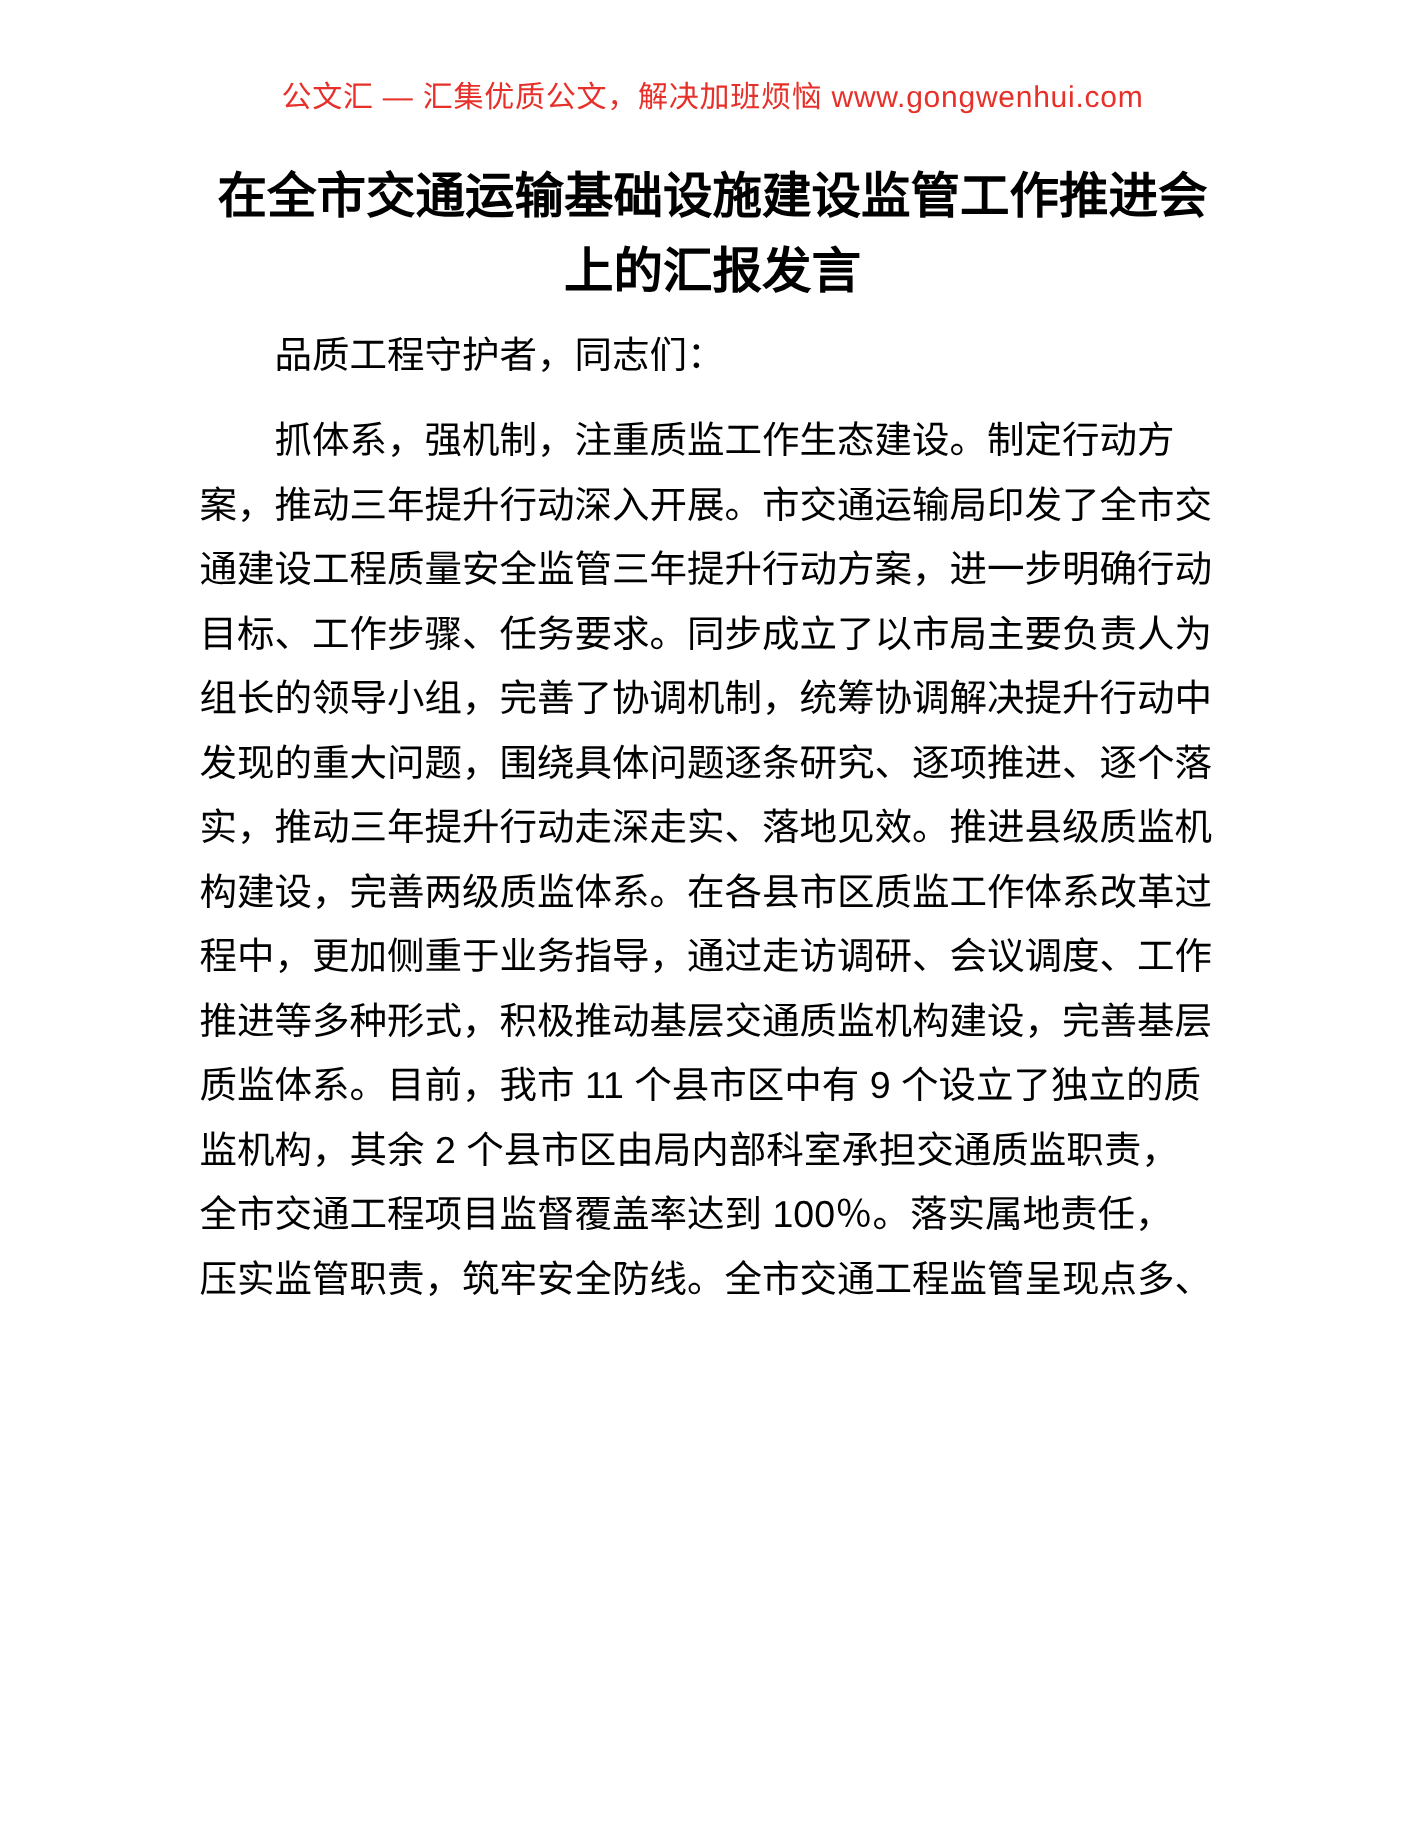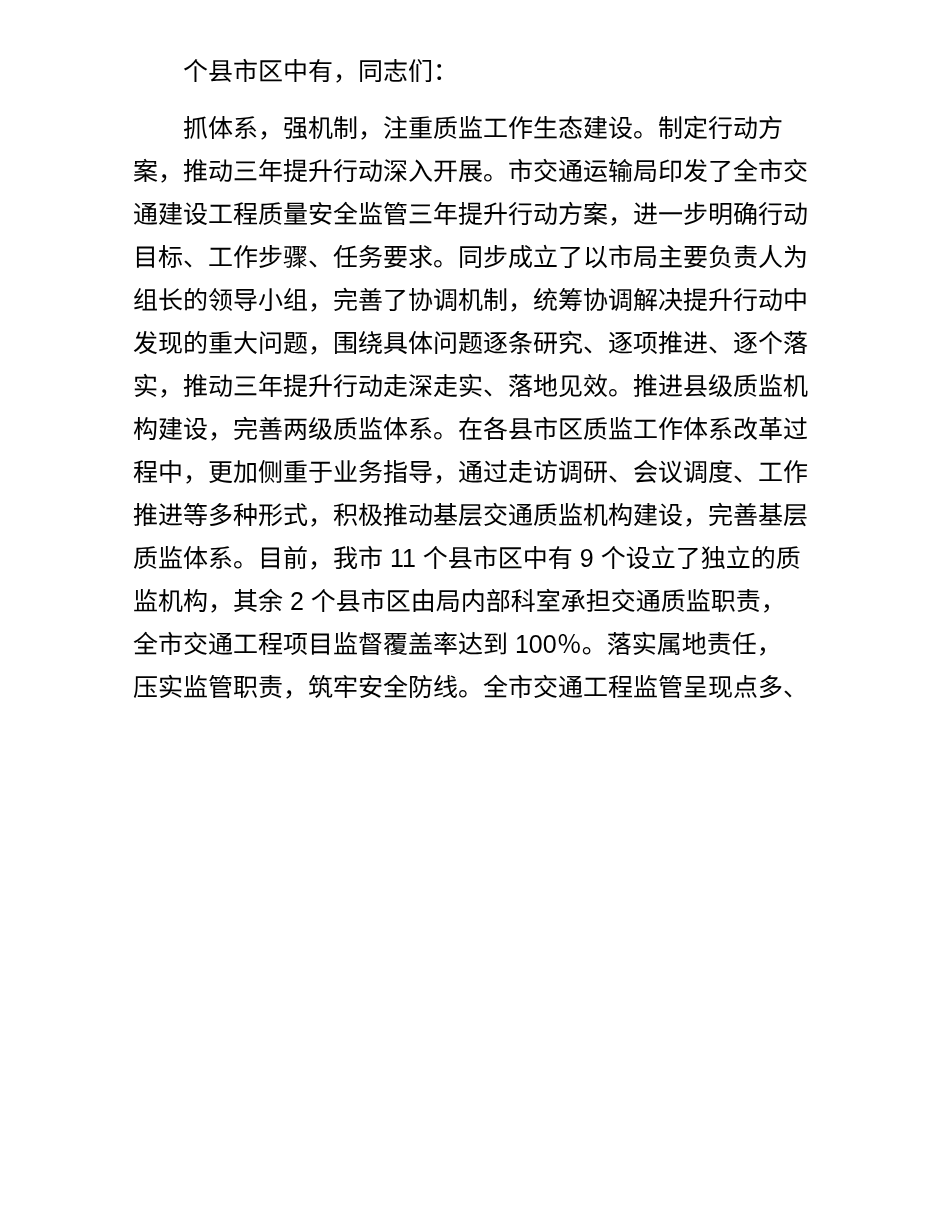--- a/index.html
+++ b/index.html
@@ -45,24 +45,26 @@
     color: #000000;
     text-indent: 2em;
     white-space: pre-line;
     text-align: left;
   }
 </style>
 </head>
 <body>
 
 <div class="page">
+  <div class="site-notice">公文汇 — 汇集优质公文，解决加班烦恼 www.gongwenhui.com</div>
 
+  <h1 class="doc-title">在全市交通运输基础设施建设监管工作推进会上的汇报发言</h1>
 
   <div class="doc-body">
-    <p class="para">个县市区中有，同志们：</p>
+    <p class="para">品质工程守护者，同志们：</p>
     <p class="para">抓体系，强机制，注重质监工作生态建设。制定行动方
 案，推动三年提升行动深入开展。市交通运输局印发了全市交
 通建设工程质量安全监管三年提升行动方案，进一步明确行动
 目标、工作步骤、任务要求。同步成立了以市局主要负责人为
 组长的领导小组，完善了协调机制，统筹协调解决提升行动中
 发现的重大问题，围绕具体问题逐条研究、逐项推进、逐个落
 实，推动三年提升行动走深走实、落地见效。推进县级质监机
 构建设，完善两级质监体系。在各县市区质监工作体系改革过
 程中，更加侧重于业务指导，通过走访调研、会议调度、工作
 推进等多种形式，积极推动基层交通质监机构建设，完善基层

